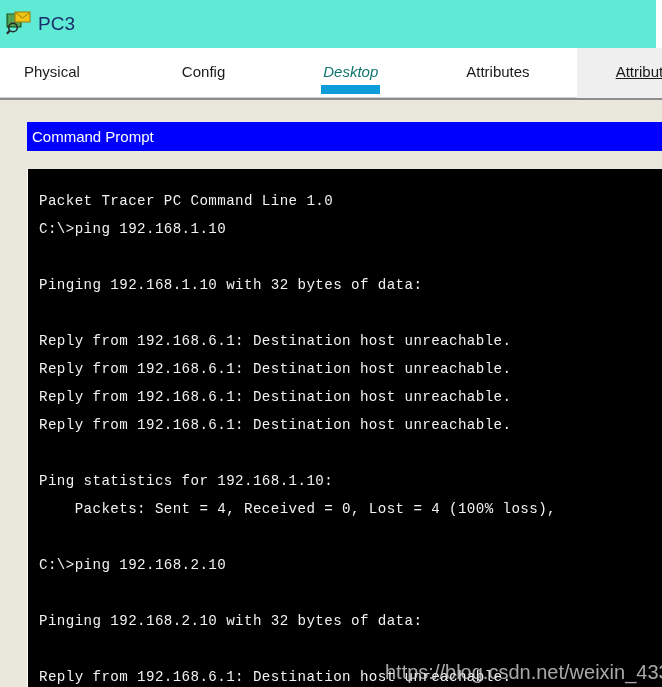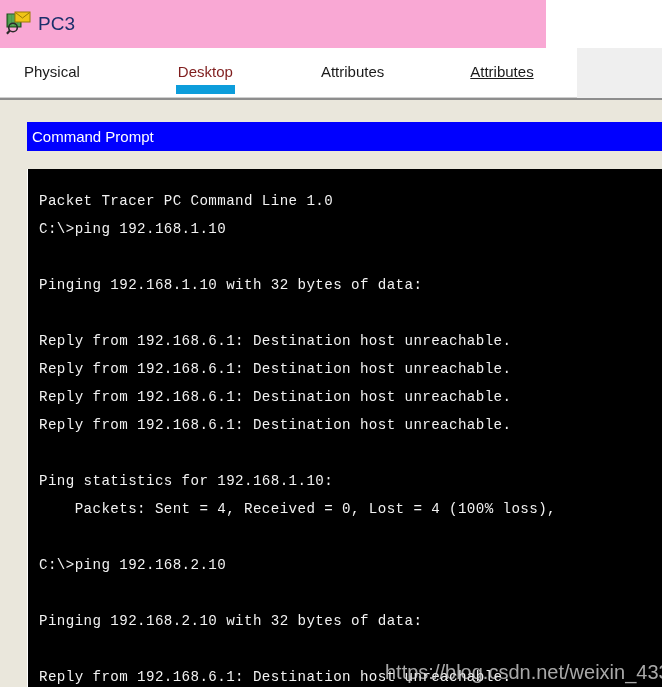--- a/index.html
+++ b/index.html
@@ -12,22 +12,22 @@
     overflow: hidden;
     background: #ffffff;
     font-family: "Liberation Sans", sans-serif;
     position: relative;
   }
 
   
   #window-titlebar {
     position: absolute;
     left: 0; top: 0;
-    width: 546px; height: 48px;
-    background: #f9a8d4;
+    width: 656px; height: 48px;
+    background: #5eead4;
     display: flex;
     align-items: center;
     padding-left: 6px;
     box-sizing: border-box;
   }
   #device-icon {
     width: 26px; height: 26px;
     position: relative;
     flex: 0 0 auto;
     margin-right: 6px;
@@ -71,21 +71,21 @@
     font-size: 15px;
     color: #1a1a1a;
     background: transparent;
     cursor: default;
     padding: 0 10px;
   }
   .tab .tab-label {
     line-height: 1;
     padding-bottom: 4px;
   }
-  .tab.active .tab-label { color: #7f1d1d; }
+  .tab.active .tab-label { color: #0f766e; font-style: italic; }
   .tab.active::after {
     content: "";
     position: absolute;
     left: 8px; right: 8px;
     bottom: 4px;
     height: 9px;
     background: #0d9ddb;
   }
 
   
@@ -171,20 +171,23 @@
     </svg>
   </span>
   <span id="device-title">PC3</span>
 </div>
 
 <div id="tab-strip">
   <div id="tab-strip-inner">
     <div class="tab" style="margin-left:14px;">
       <span class="tab-label">Physical</span>
     </div>
+    <div class="tab" style="margin-left:45px;">
+      <span class="tab-label">Config</span>
+    </div>
     <div class="tab active" style="margin-left:41px;">
       <span class="tab-label">Desktop</span>
     </div>
     <div class="tab" style="margin-left:31px;">
       <span class="tab-label">Attributes</span>
     </div>
     <div class="tab" style="margin-left:29px;text-decoration:underline;">
       <span class="tab-label">Attributes</span>
     </div>
   </div>

